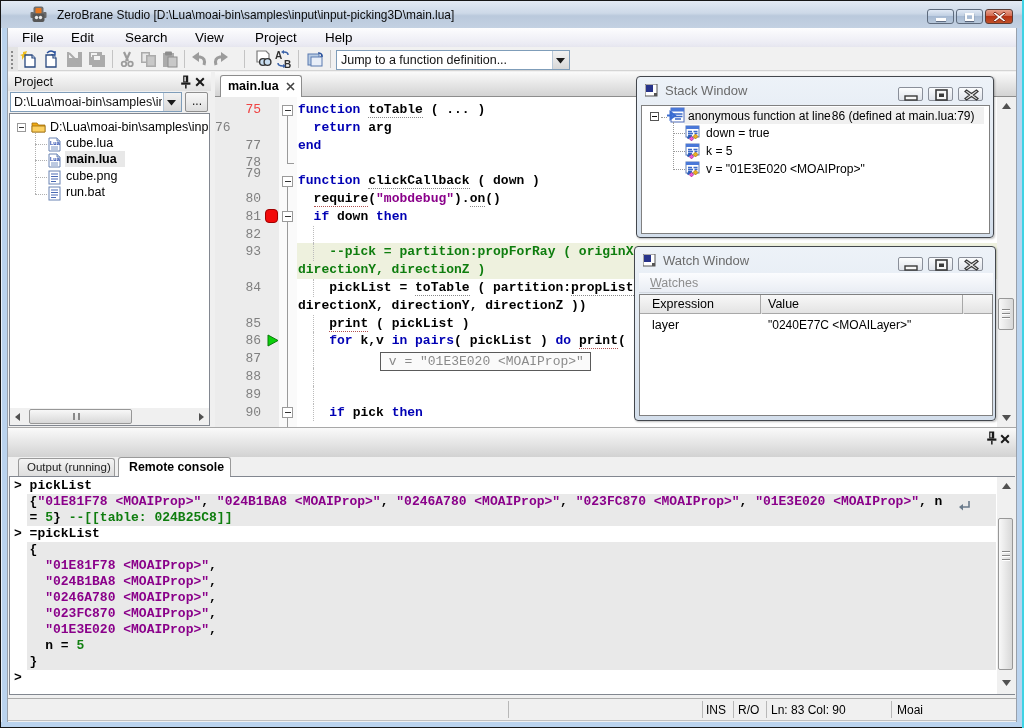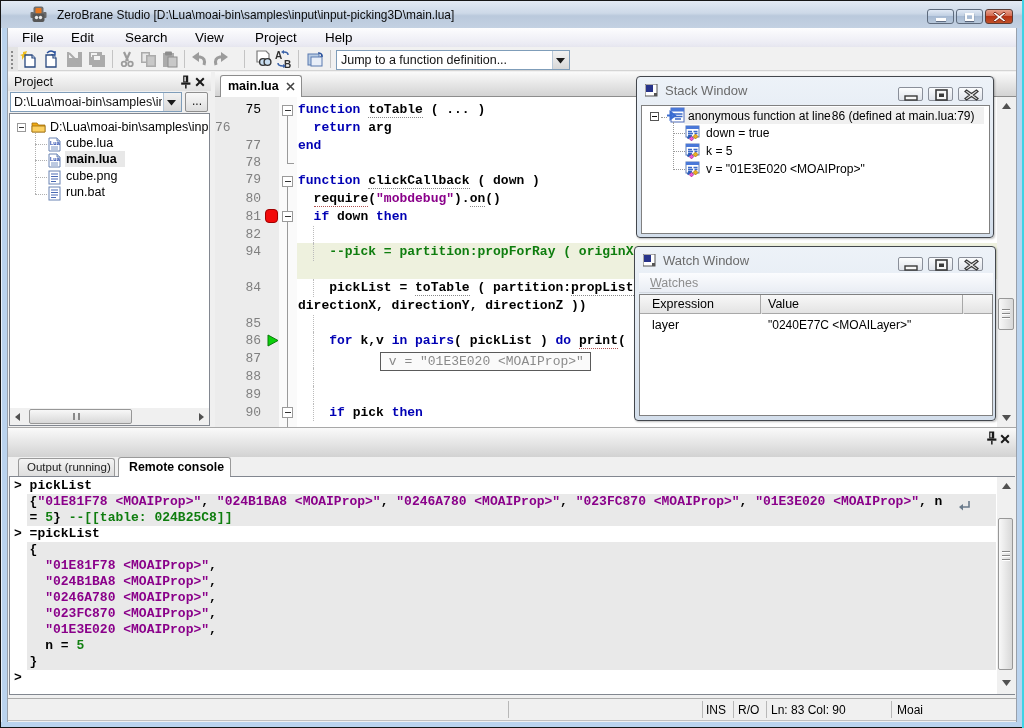--- a/index.html
+++ b/index.html
@@ -229,29 +229,29 @@
   <svg class="abs" style="left:71px;top:10px" width="9" height="9" viewBox="0 0 9 9">
       <path d="M1 1 L8 8 M8 1 L1 8" stroke="#444" stroke-width="1.6"></path>
     </svg>
 
   <div class="abs" style="left:0;top:25px;width:782px;height:330px;background:#fff;overflow:hidden">
     <div class="abs" style="left:0;top:0;width:64px;height:330px;background:#ececec"></div>
     <div class="abs" style="left:64px;top:0;width:18px;height:330px;background:#fafafa"></div>
 
     <div class="abs" style="left:82px;top:146px;width:700px;height:36px;background:#eef1de"></div>
 
-    <div class="abs mono" style="left:0;top:4.0px;width:46px;text-align:right;font-size:13px;line-height:17.8px;color:#000000">75</div>
+    <div class="abs mono" style="left:0;top:4.0px;width:46px;text-align:right;font-size:13px;line-height:17.8px;color:#ef4444">75</div>
     <div class="abs mono" style="left:0;top:21.8px;width:46px;text-align:left;font-size:13px;line-height:17.8px;color:#808080">76</div>
     <div class="abs mono" style="left:0;top:39.6px;width:46px;text-align:right;font-size:13px;line-height:17.8px;color:#808080">77</div>
     <div class="abs mono" style="left:0;top:57.4px;width:46px;text-align:right;font-size:13px;line-height:17.8px;color:#808080">78</div>
-    <div class="abs mono" style="left:0;top:74px;width:46px;text-align:right;font-size:13px;line-height:17.8px;color:#808080">79</div>
+    <div class="abs mono" style="left:0;top:68px;width:46px;text-align:right;font-size:13px;line-height:17.8px;color:#808080">79</div>
     <div class="abs mono" style="left:0;top:93.0px;width:46px;text-align:right;font-size:13px;line-height:17.8px;color:#808080">80</div>
     <div class="abs mono" style="left:0;top:110.8px;width:46px;text-align:right;font-size:13px;line-height:17.8px;color:#808080">81</div>
     <div class="abs mono" style="left:0;top:128.6px;width:46px;text-align:right;font-size:13px;line-height:17.8px;color:#808080">82</div>
-    <div class="abs mono" style="left:0;top:146.4px;width:46px;text-align:right;font-size:13px;line-height:17.8px;color:#808080">94</div>
+    <div class="abs mono" style="left:0;top:146.4px;width:46px;text-align:right;font-size:13px;line-height:17.8px;color:#808080">93</div>
     <div class="abs mono" style="left:0;top:182.0px;width:46px;text-align:right;font-size:13px;line-height:17.8px;color:#808080">84</div>
     <div class="abs mono" style="left:0;top:217.6px;width:46px;text-align:right;font-size:13px;line-height:17.8px;color:#808080">85</div>
     <div class="abs mono" style="left:0;top:235.4px;width:46px;text-align:right;font-size:13px;line-height:17.8px;color:#808080">86</div>
     <div class="abs mono" style="left:0;top:253.2px;width:46px;text-align:right;font-size:13px;line-height:17.8px;color:#808080">87</div>
     <div class="abs mono" style="left:0;top:271.0px;width:46px;text-align:right;font-size:13px;line-height:17.8px;color:#808080">88</div>
     <div class="abs mono" style="left:0;top:288.8px;width:46px;text-align:right;font-size:13px;line-height:17.8px;color:#808080">89</div>
     <div class="abs mono" style="left:0;top:306.6px;width:46px;text-align:right;font-size:13px;line-height:17.8px;color:#808080">90</div>
 
     <div class="abs" style="left:72px;top:18.5px;width:1px;height:47.9px;background:#9a9a9a"></div>
     <div class="abs" style="left:72px;top:89.7px;width:1px;height:24.6px;background:#9a9a9a"></div>
@@ -280,22 +280,24 @@
     <div class="abs" style="left:98px;top:288.8px;width:1px;height:17.8px;border-left:1px dotted #bbb"></div>
     <div class="abs" style="left:98px;top:306.6px;width:1px;height:17.8px;border-left:1px dotted #bbb"></div>
 
     <div class="abs mono" style="left:83px;top:4.0px;font-size:13px;line-height:17.8px;font-weight:bold;color:#000;white-space:pre"><span class="kw">function</span> <span class="usr">toTable</span> ( ... )</div>
     <div class="abs mono" style="left:83px;top:21.8px;font-size:13px;line-height:17.8px;font-weight:bold;color:#000;white-space:pre">  <span class="kw">return</span> arg</div>
     <div class="abs mono" style="left:83px;top:39.6px;font-size:13px;line-height:17.8px;font-weight:bold;color:#000;white-space:pre"><span class="kw">end</span></div>
     <div class="abs mono" style="left:83px;top:75.2px;font-size:13px;line-height:17.8px;font-weight:bold;color:#000;white-space:pre"><span class="kw">function</span> <span class="usr">clickCallback</span> ( down )</div>
     <div class="abs mono" style="left:83px;top:93.0px;font-size:13px;line-height:17.8px;font-weight:bold;color:#000;white-space:pre">  <span class="fn">require</span>(<span class="str">"mobdebug"</span>).<span class="usr">on</span>()</div>
     <div class="abs mono" style="left:83px;top:110.8px;font-size:13px;line-height:17.8px;font-weight:bold;color:#000;white-space:pre">  <span class="kw">if</span> down <span class="kw">then</span></div>
     <div class="abs mono" style="left:83px;top:146.4px;font-size:13px;line-height:17.8px;font-weight:bold;color:#000;white-space:pre"><span class="com">    --pick = partition:propForRay ( originX, originY, originZ, directionX, </span></div>
+    <div class="abs mono" style="left:83px;top:164.2px;font-size:13px;line-height:17.8px;font-weight:bold;color:#000;white-space:pre"><span class="com">directionY, directionZ )</span></div>
     <div class="abs mono" style="left:83px;top:182.0px;font-size:13px;line-height:17.8px;font-weight:bold;color:#000;white-space:pre">    pickList = <span class="usr">toTable</span> ( partition:<span class="usr">propListForRay</span> ( originX, originY, originZ, </div>
     <div class="abs mono" style="left:83px;top:199.8px;font-size:13px;line-height:17.8px;font-weight:bold;color:#000;white-space:pre">directionX, directionY, directionZ ))</div>
+    <div class="abs mono" style="left:83px;top:217.6px;font-size:13px;line-height:17.8px;font-weight:bold;color:#000;white-space:pre">    <span class="fn">print</span> ( pickList )</div>
     <div class="abs mono" style="left:83px;top:235.4px;font-size:13px;line-height:17.8px;font-weight:bold;color:#000;white-space:pre">    <span class="kw">for</span> k,v <span class="kw">in</span> <span class="kw">pairs</span>( pickList ) <span class="kw">do</span> <span class="fn">print</span>( k,v ) <span class="kw">end</span></div>
     <div class="abs mono" style="left:83px;top:306.6px;font-size:13px;line-height:17.8px;font-weight:bold;color:#000;white-space:pre">    <span class="kw">if</span> pick <span class="kw">then</span></div>
 
     <div class="abs mono" style="left:165px;top:255px;width:211px;height:19px;background:#fafafa;border:1px solid #5a5a5a;font-size:13px;line-height:17px;font-weight:normal;color:#8a8a8a;white-space:pre"> v = "01E3E020 &lt;MOAIProp&gt;"</div>
   </div>
 
   <div class="abs" style="left:782px;top:25px;width:19px;height:330px;background:#f0f0f0">
     <svg class="abs" style="left:5px;top:6px" width="9" height="6" viewBox="0 0 9 6">
         <path d="M4.5 0 L9 6 L0 6 Z" fill="#505050"></path>
       </svg>

